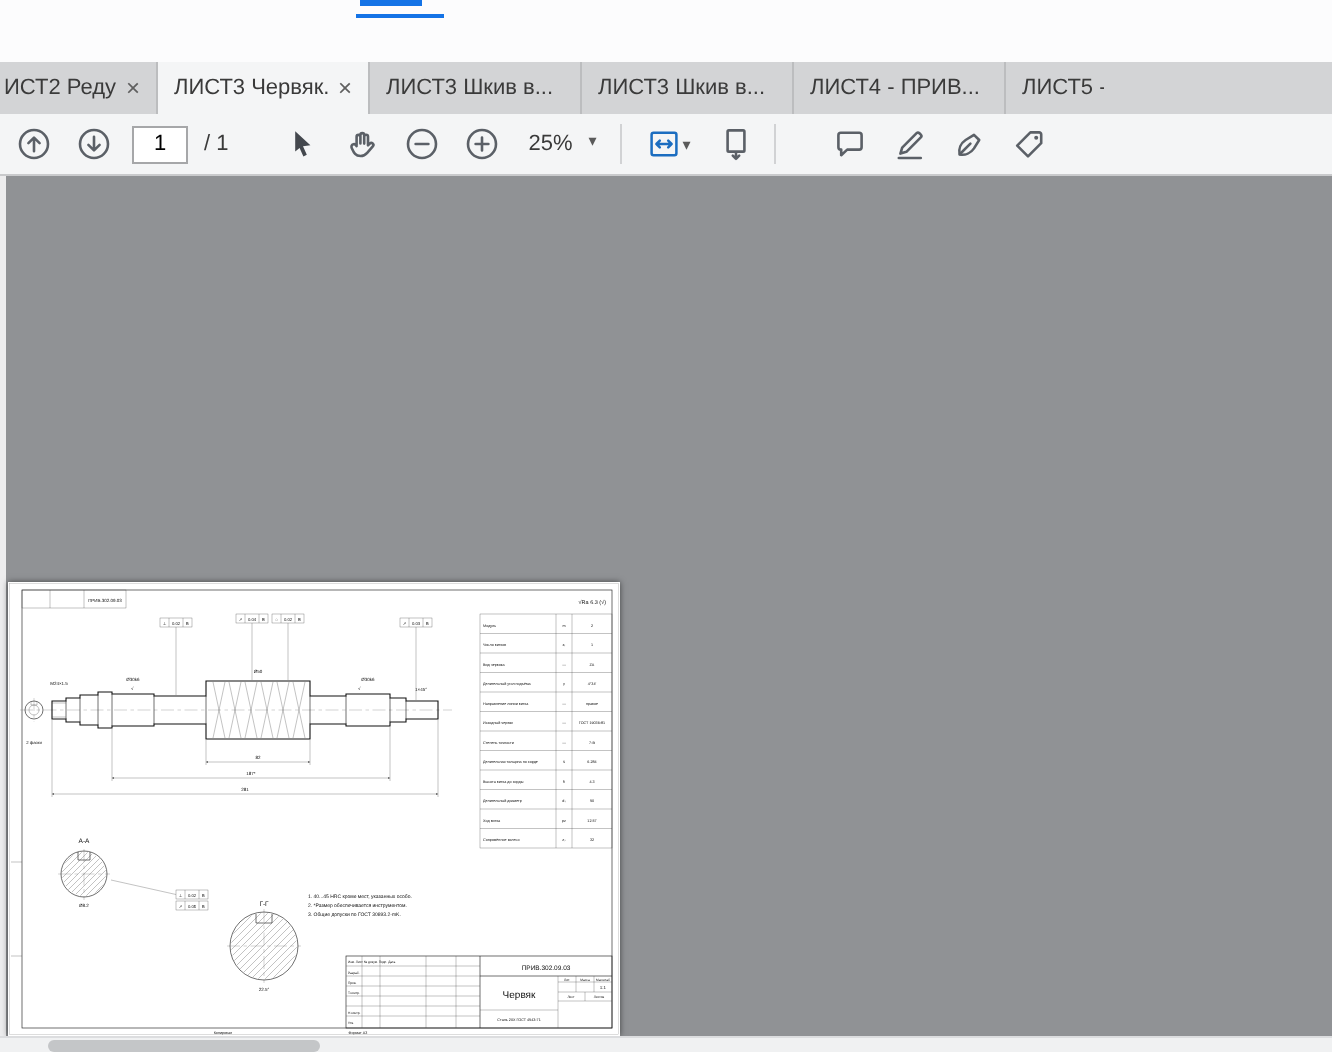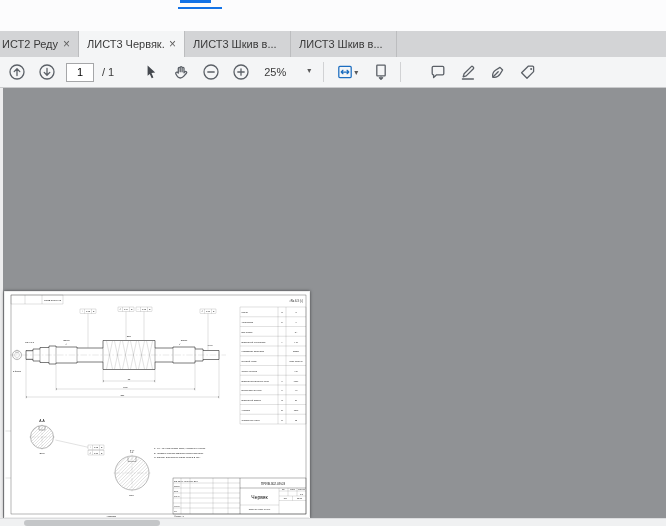--- a/index.html
+++ b/index.html
@@ -17,21 +17,21 @@
   .tab.active{background:#f4f5f6}
   .tab .close{font-size:12px;color:#5f5f5f;line-height:1}
   .toolbar{position:absolute;left:0;top:57px;width:666px;height:31px;background:#f4f5f6;border-bottom:1px solid #c9cacc;
            display:flex;align-items:center;padding:0 6px;box-sizing:border-box;gap:8px}
   .tbtn{display:flex;align-items:center;justify-content:center;background:none;border:none;padding:0;width:22px;height:24px;cursor:default}
   .tbtn svg{display:block}
   .ic{stroke:#5b6067;stroke-width:1.3;fill:none;stroke-linecap:round;stroke-linejoin:round}
   .sep{width:1px;height:20px;background:#d1d2d4;flex:0 0 1px}
   .page-input{width:26px;height:17px;border:1px solid #a6a7a9;background:#fff;font-size:11px;text-align:center;padding:0;font-family:inherit}
   .page-total{font-size:11px;color:#3a3a3a}
-  .zoom{display:flex;align-items:flex-start;gap:21px;font-size:11px;color:#3a3a3a;padding:0 4px}
+  .zoom{display:flex;align-items:flex-start;gap:8px;font-size:11px;color:#3a3a3a;padding:0 4px}
   .caret{font-size:8px;color:#5a5a5a}
   .gap-l{margin-left:18px}
   .doc-area{position:absolute;left:0;top:88px;width:666px;height:430px;background:#909295;overflow:hidden}
   .left-strip{position:absolute;left:0;top:0;width:3px;height:430px;background:#ededee}
   .page{position:absolute;left:4px;top:203px;width:306px;height:227px;background:#fff;box-shadow:0 0 3px rgba(0,0,0,.55)}
   .hscroll{position:absolute;left:0;top:518px;width:666px;height:8px;background:#f0f1f2;border-top:1px solid #dcdddf;box-sizing:border-box}
   .hthumb{position:absolute;left:24px;top:1px;width:136px;height:6px;background:#c4c6c8;border-radius:3px}
   svg.draw{display:block;width:306px;height:227px;font-family:"Liberation Sans",sans-serif}
   svg.draw text{fill:#111}
   .cnt{stroke:#111;stroke-width:2.2;fill:none}
@@ -59,20 +59,26 @@
     </div>
     <div class="tab active">
       <span class="lbl">ЛИСТ3 Червяк...</span>
       <span class="close">×</span>
     </div>
     <div class="tab">
       <span class="lbl">ЛИСТ3 Шкив в...</span>
     </div>
     <div class="tab">
       <span class="lbl">ЛИСТ3 Шкив в...</span>
+    </div>
+    <div class="tab">
+      <span class="lbl">ЛИСТ4 - ПРИВ...</span>
+    </div>
+    <div class="tab last">
+      <span class="lbl">ЛИСТ5 -</span>
     </div>
   </div>
 
   <div class="toolbar">
     <button class="tbtn">
       <svg width="18" height="18" viewBox="0 0 18 18">
         <circle class="ic" cx="9" cy="9" r="7"></circle>
           <path class="ic" d="M9 12.6 V6 M6.2 8.6 L9 5.8 l2.8 2.8"></path>
       </svg>
     </button>

